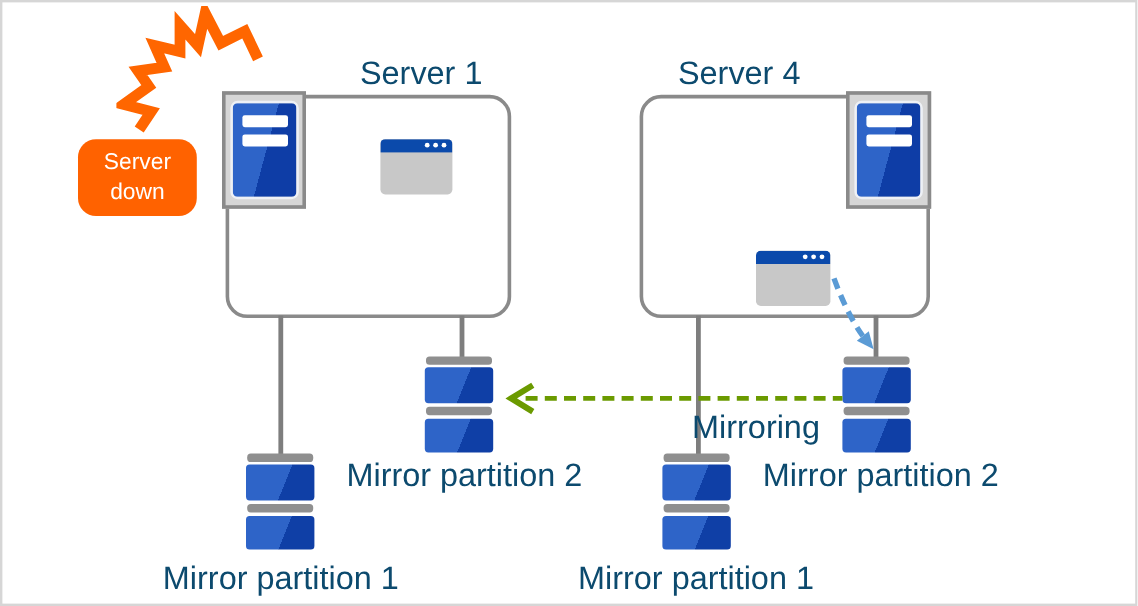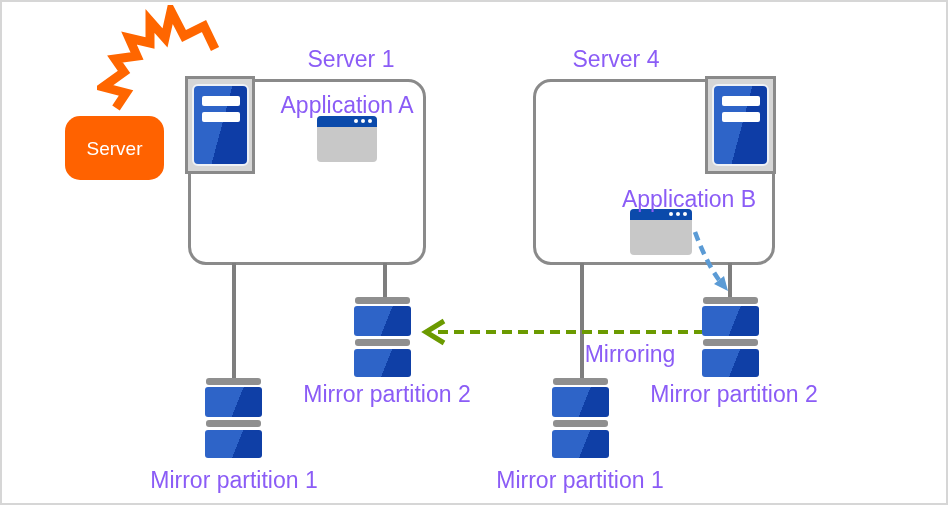--- a/index.html
+++ b/index.html
@@ -1,19 +1,19 @@
 <!DOCTYPE html>
 <html><head>
 <meta charset="utf-8">
 <style>
   html,body{margin:0;padding:0;background:#fff;font-family:"Liberation Sans",sans-serif;}
   .canvas{position:relative;width:948px;height:505px;background:#fff;
           border:2px solid #d6d6d6;box-sizing:border-box;overflow:hidden;}
 
-  .label{position:absolute;font-size:23px;color:#8b5cf6;white-space:nowrap;
+  .label{position:absolute;font-size:27px;color:#0c4a6e;white-space:nowrap;
          transform:translateX(-50%);z-index:6;}
 
   .badge{position:absolute;left:63px;top:114px;width:99px;height:64px;
          background:#ff6200;border-radius:15px;color:#fff;font-size:19px;
          line-height:25px;text-align:center;display:flex;flex-direction:column;
          justify-content:center;z-index:5;}
   .badge span{display:block;}
 
   .server-box{position:absolute;border:3px solid #8a8a8a;border-radius:18px;
               background:#fff;box-sizing:border-box;z-index:1;}
@@ -46,52 +46,51 @@
 <body>
 
 <div class="canvas">
 
   <svg class="arrow-svg" style="left:95px;top:3px" width="135" height="115">
     <polyline points="19,103 29,88 6,82 27,67 18,54 40,51 32,33 53,38 53,16 68,33 74,6 87,31 107,21 118,44" fill="none" stroke="#ff6600" stroke-width="9" stroke-linejoin="miter" stroke-miterlimit="12"></polyline>
   </svg>
 
   <div class="badge">
     <span>Server</span>
+    <span>down</span>
   </div>
 
   <div class="label" style="left:349px;top:44px">Server 1</div>
   <div class="label" style="left:614px;top:44px">Server 4</div>
 
   <div class="server-box" style="left:186px;top:77px;width:238px;height:186px"></div>
   <div class="server-box" style="left:531px;top:77px;width:242px;height:186px"></div>
 
   <div class="server-unit" style="left:183px;top:74px;width:70px;height:98px"></div>
   <div class="tower" style="left:190px;top:82px;width:57px;height:82px">
     <div class="slot s1"></div>
     <div class="slot s2"></div>
   </div>
 
   <div class="server-unit" style="left:703px;top:74px;width:71px;height:98px"></div>
   <div class="tower" style="left:710px;top:82px;width:57px;height:82px">
     <div class="slot s1"></div>
     <div class="slot s2"></div>
   </div>
 
-  <div class="label" style="left:345px;top:90px">Application A</div>
   <div class="window" style="left:315px;top:114px;width:60px;height:46px">
     <div class="titlebar">
       <div class="dots">
         <div class="dot"></div>
           <div class="dot"></div>
           <div class="dot"></div>
       </div>
     </div>
   </div>
 
-  <div class="label" style="left:687px;top:184px">Application B</div>
   <div class="window" style="left:628px;top:207px;width:62px;height:46px">
     <div class="titlebar">
       <div class="dots">
         <div class="dot"></div>
           <div class="dot"></div>
           <div class="dot"></div>
       </div>
     </div>
   </div>
 

